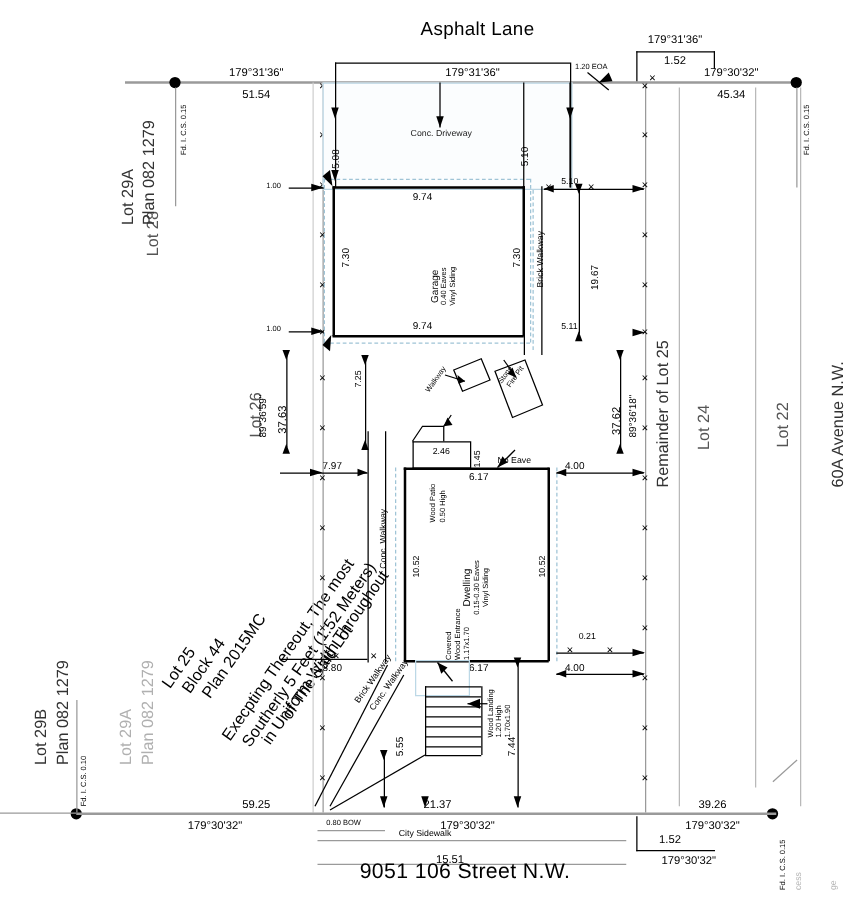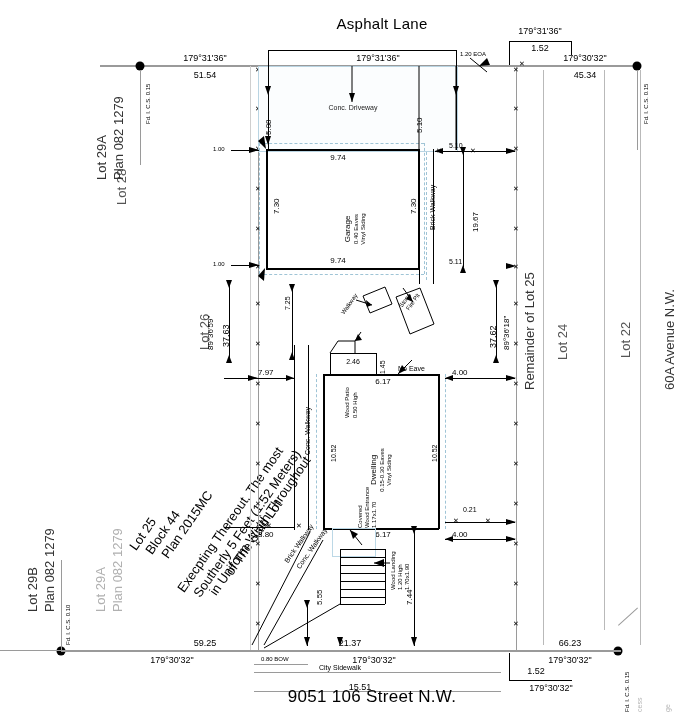--- a/index.html
+++ b/index.html
@@ -328,21 +328,21 @@
 
   <div class="ln hl2 gray" style="left:61px;top:650px;width:560px;"></div>
   <div class="ln hl gray" style="left:0px;top:650px;width:61px;"></div>
 
   <div class="txt t9 ctr" style="left:172px;top:639px;margin-left:33px;">59.25</div>
   <div class="txt t9 ctr" style="left:172px;top:656px;">179°30'32"</div>
 
   <div class="txt t9 ctr" style="left:350px;top:639px;">21.37</div>
   <div class="txt t9 ctr" style="left:374px;top:656px;">179°30'32"</div>
 
-  <div class="txt t9 ctr" style="left:570px;top:639px;">66.23</div>
+  <div class="txt t9 ctr" style="left:570px;top:639px;">39.26</div>
   <div class="txt t9 ctr" style="left:570px;top:656px;">179°30'32"</div>
 
   <div class="txt t9 ctr" style="left:536px;top:667px;">1.52</div>
   <div class="txt t9 ctr" style="left:551px;top:684px;">179°30'32"</div>
   <div class="ln hl" style="left:509px;top:680px;width:63px;"></div>
   <div class="ln vl" style="left:509px;top:653px;height:28px;"></div>
 
   <div class="txt t6" style="left:261px;top:656px;">0.80 BOW</div>
   <div class="ln hl gray" style="left:254px;top:664px;width:54px;"></div>
 

